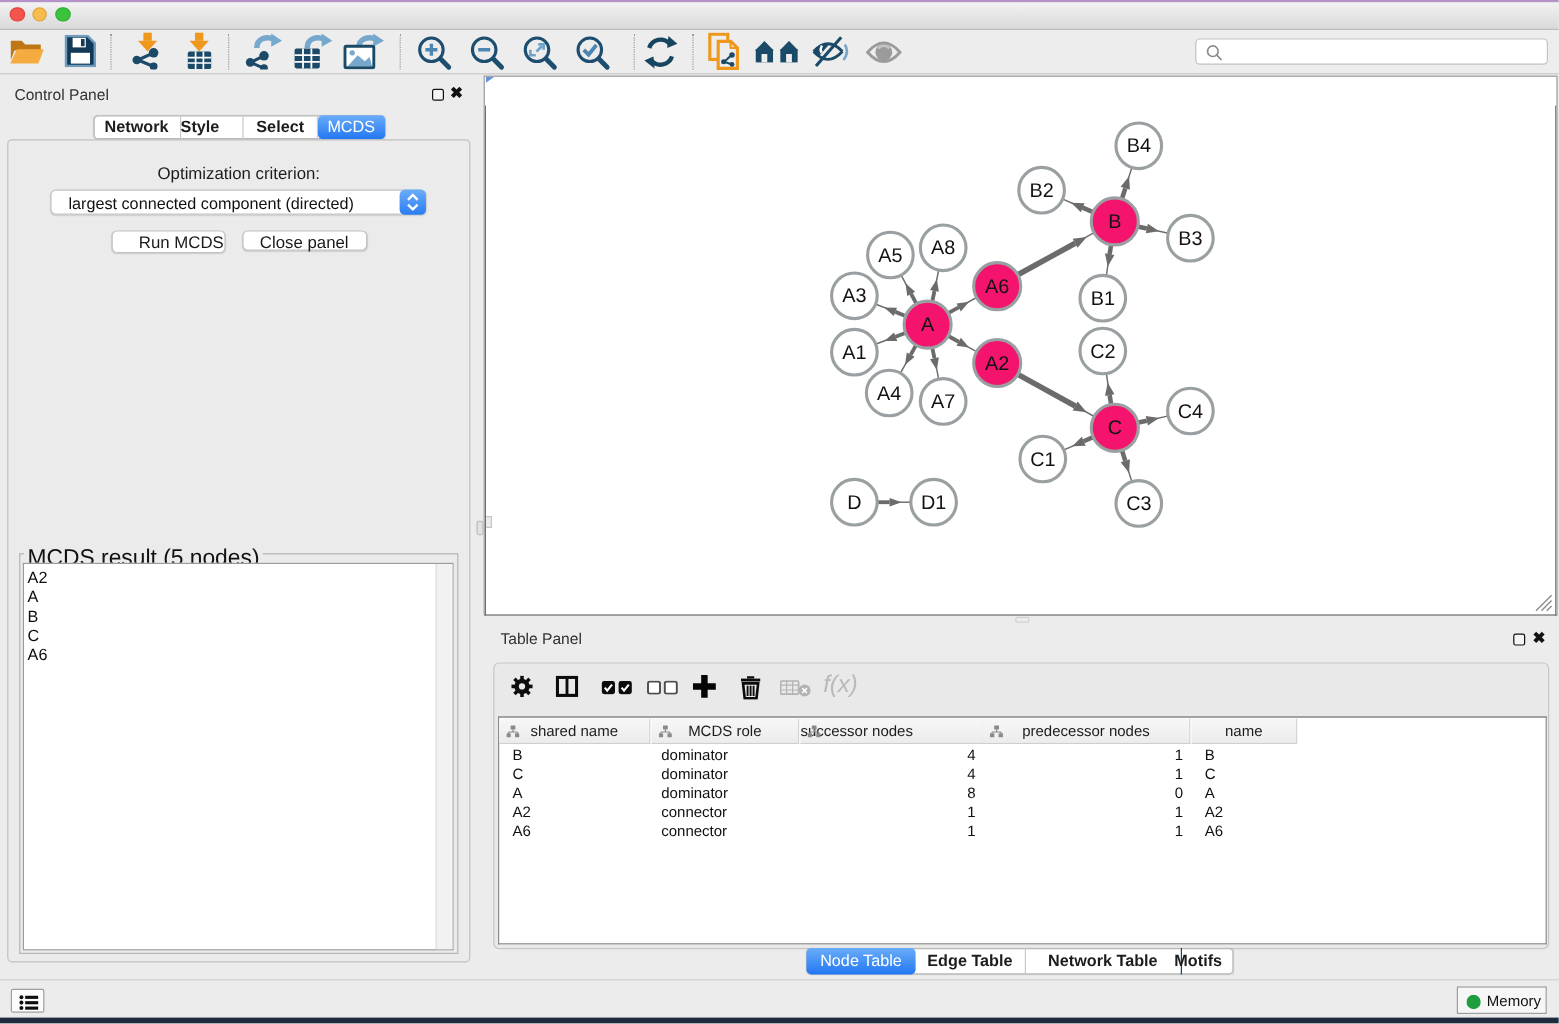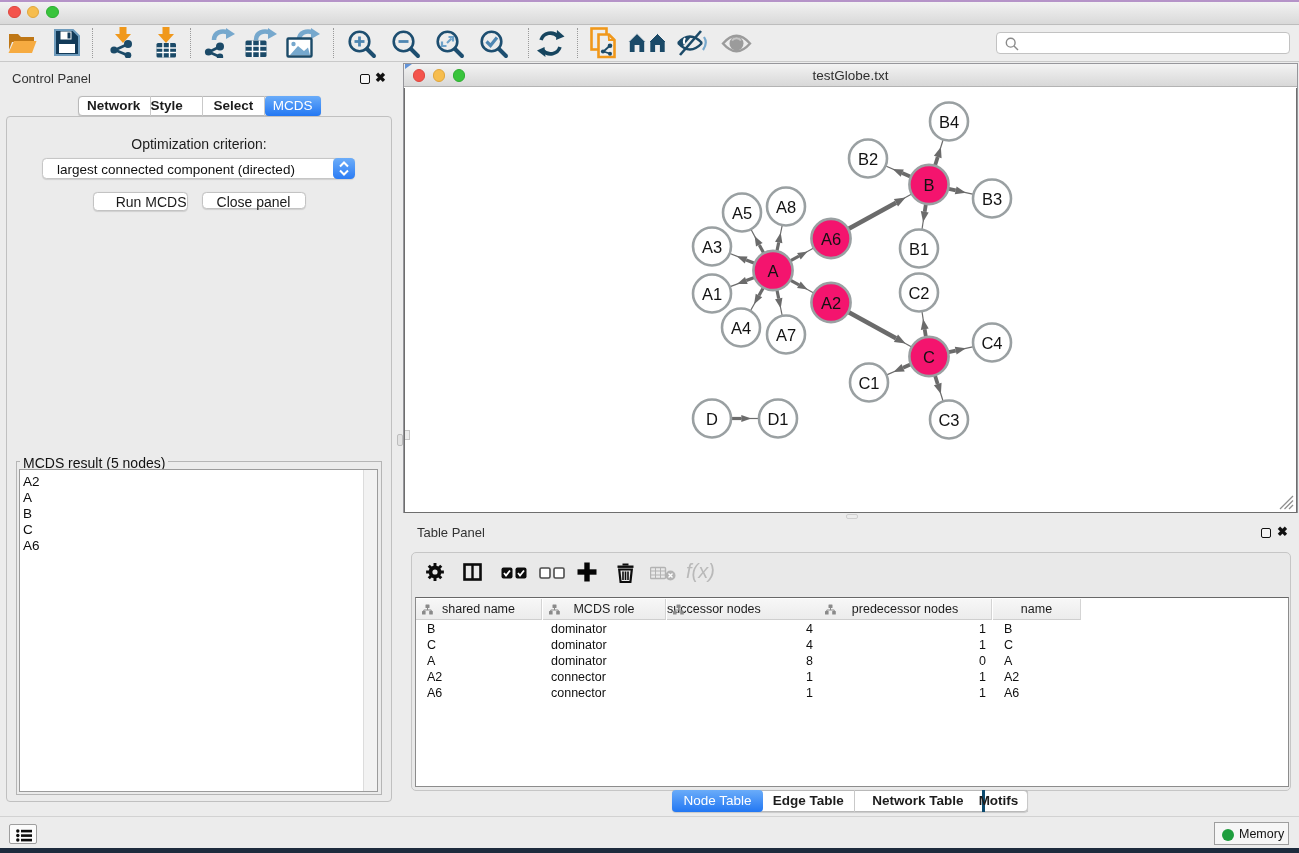--- a/index.html
+++ b/index.html
@@ -174,36 +174,30 @@
 <div class="abs" style="right:-1px;top:-1px;width:22px;height:21px;background:linear-gradient(#6cadf9,#2b7cf4);border-radius:4.5px">
 <svg class="abs" style="left:5px;top:3px" width="12" height="15" viewBox="0 0 12 15">
         <path d="M2,5.5 L6,1.5 L10,5.5" stroke="#fff" stroke-width="2" fill="none"></path>
         <path d="M2,9.5 L6,13.5 L10,9.5" stroke="#fff" stroke-width="2" fill="none"></path>
       </svg>
 </div>
   </div>
 <div class="abs" style="left:93px;top:191.5px;width:94.5px;height:19.5px;background:#fff;border:1px solid #c3c3c3;border-radius:4.5px;box-shadow:0 0.5px 1px rgba(0,0,0,.12);font-size:14px;color:#1a1a1a;text-align:right;line-height:19px">Run MCDS</div>
 <div class="abs" style="left:201.5px;top:191.5px;width:104px;height:17px;background:#fff;border:1px solid #c3c3c3;border-radius:4.5px;box-shadow:0 0.5px 1px rgba(0,0,0,.12);font-size:14px;color:#1a1a1a;text-align:center;line-height:19px">Close panel</div>
 <div class="abs" style="left:16px;top:461px;width:366px;height:334px;border:1px solid #b5b5b5"></div>
-<div class="abs" style="left:20px;top:455px;background:#ebebeb;padding:0 3px;font-size:14px;color:#111">MCDS result (5 nodes)</div>
+<div class="abs" style="left:20px;top:455px;background:#ebebeb;padding:0 3px;font-size:19px;color:#111">MCDS result (5 nodes)</div>
 <div class="abs" style="left:19px;top:469px;width:359px;height:323px;background:#fff;border:1px solid #9b9b9b"></div>
 <div class="abs" style="left:363px;top:470px;width:14px;height:321px;background:#f2f2f2;border-left:1px solid #dcdcdc"></div>
 <div class="abs" style="left:23px;top:474px;font-size:13.5px;color:#0d0d0d">A2</div>
 <div class="abs" style="left:23px;top:490px;font-size:13.5px;color:#0d0d0d">A</div>
 <div class="abs" style="left:23px;top:506px;font-size:13.5px;color:#0d0d0d">B</div>
 <div class="abs" style="left:23px;top:522px;font-size:13.5px;color:#0d0d0d">C</div>
 <div class="abs" style="left:23px;top:538px;font-size:13.5px;color:#0d0d0d">A6</div>
 <div class="abs" style="left:396.5px;top:433.5px;width:6.5px;height:12px;background:#e2e2e2;border:1px solid #bdbdbd;border-radius:2px"></div>
 <div class="abs" style="left:403px;top:63px;width:895px;height:450px;border:1px solid #96969b;background:#fff">
-<div class="abs" style="left:0;top:0;width:893px;height:23px;background:linear-gradient(#f3f3f3,#d8d8d8);border-bottom:1px solid #b3b3b3">
-  <div class="tl" style="left:8.5px;top:5px;background:#f4544c;border:0.5px solid #dd4840"></div>
-  <div class="tl" style="left:28.5px;top:5px;background:#f6bd4e;border:0.5px solid #e0a63c"></div>
-  <div class="tl" style="left:48.5px;top:5px;background:#39c43c;border:0.5px solid #2eae33"></div>
-  <div class="abs" style="left:0;width:100%;top:4px;text-align:center;font-size:13.5px;color:#2f2f2f">testGlobe.txt</div>
-</div>
 <svg class="abs" style="left:1px;top:0px" width="7" height="5" viewBox="0 0 7 5">
       <polygon points="0,0 7,0 0,5" fill="#6394d8"></polygon>
     </svg>
 <div class="abs" style="left:0px;top:23.5px;width:893px;height:425px;border:1.5px solid #6e6e6e;border-top:none;background:#fff">
 <svg class="abs" style="left:0.5px;top:0.5px" width="890" height="422" viewBox="0 0 890 422" font-family="Liberation Sans, sans-serif">
         <line x1="353.3" y1="156.9" x2="344.8" y2="141.0" stroke="#6b6b6b" stroke-width="1.2"></line>
 <line x1="357.9" y1="165.6" x2="353.3" y2="156.9" stroke="#6b6b6b" stroke-width="3.2"></line>
 <polygon points="348.6,148.0 356.6,155.1 350.0,158.6" fill="#6b6b6b"></polygon>
 <line x1="372.7" y1="154.5" x2="376.3" y2="136.8" stroke="#6b6b6b" stroke-width="1.2"></line>
 <line x1="370.8" y1="163.7" x2="372.7" y2="154.5" stroke="#6b6b6b" stroke-width="3.2"></line>
@@ -426,21 +420,21 @@
 <div class="abs" style="left:886px;top:670px;width:100px;text-align:right;font-size:12.5px;color:#101010">1</div>
 <div class="abs" style="left:1004px;top:670px;font-size:12.5px;color:#101010">A2</div>
 <div class="abs" style="left:427px;top:686px;font-size:12.5px;color:#101010">A6</div>
 <div class="abs" style="left:551px;top:686px;font-size:12.5px;color:#101010">connector</div>
 <div class="abs" style="left:716px;top:686px;width:97px;text-align:right;font-size:12.5px;color:#101010">1</div>
 <div class="abs" style="left:886px;top:686px;width:100px;text-align:right;font-size:12.5px;color:#101010">1</div>
 <div class="abs" style="left:1004px;top:686px;font-size:12.5px;color:#101010">A6</div>
 <div class="abs" style="left:672px;top:790px;width:356px;height:22px;border:1px solid #b9b9b9;border-radius:4px;background:#fff;box-shadow:0 0.5px 1px rgba(0,0,0,.15)"></div>
 <div class="abs" style="left:672px;top:790px;width:91px;height:22px;background:linear-gradient(#6aacf9,#2277f3);border-radius:4px;color:#fff;font-size:13.5px;text-align:center;line-height:22px">Node Table</div>
 <div class="abs" style="left:763px;top:790px;width:91.5px;height:22px;border-right:1px solid #c9c9c9;color:#1c1c1c;font-size:13.5px;font-weight:bold;text-align:center;line-height:22px">Edge Table</div>
-<div class="abs" style="left:854.5px;top:790px;width:130px;height:22px;border-right:3px solid #0c4a6e;color:#1c1c1c;font-size:13.5px;font-weight:bold;text-align:center;line-height:22px">Network Table</div>
+<div class="abs" style="left:854.5px;top:790px;width:130px;height:22px;border-right:1px solid #0c4a6e;color:#1c1c1c;font-size:13.5px;font-weight:bold;text-align:center;line-height:22px">Network Table</div>
 <div class="abs" style="left:970px;top:790px;width:58px;height:22px;border-right:1px solid #c9c9c9;color:#1c1c1c;font-size:13.5px;font-weight:bold;text-align:center;line-height:22px">Motifs</div>
 <div class="abs" style="left:0;top:816px;width:1299px;height:31px;background:#ececec;border-top:1px solid #d2d2d2"></div>
 <div class="abs" style="left:9px;top:824px;width:28px;height:20px;background:#fbfbfb;border:1px solid #9e9e9e;border-radius:2px">
 <svg class="abs" style="left:6px;top:3.5px" width="16" height="13" viewBox="0 0 16 13">
       <g fill="#0c0c0c">
         <circle cx="1.8" cy="2" r="1.7"></circle>
         <circle cx="1.8" cy="6.5" r="1.7"></circle>
         <circle cx="1.8" cy="11" r="1.7"></circle>
         <rect x="5" y="0.8" width="11" height="2.6"></rect>
         <rect x="5" y="5.3" width="11" height="2.6"></rect>

